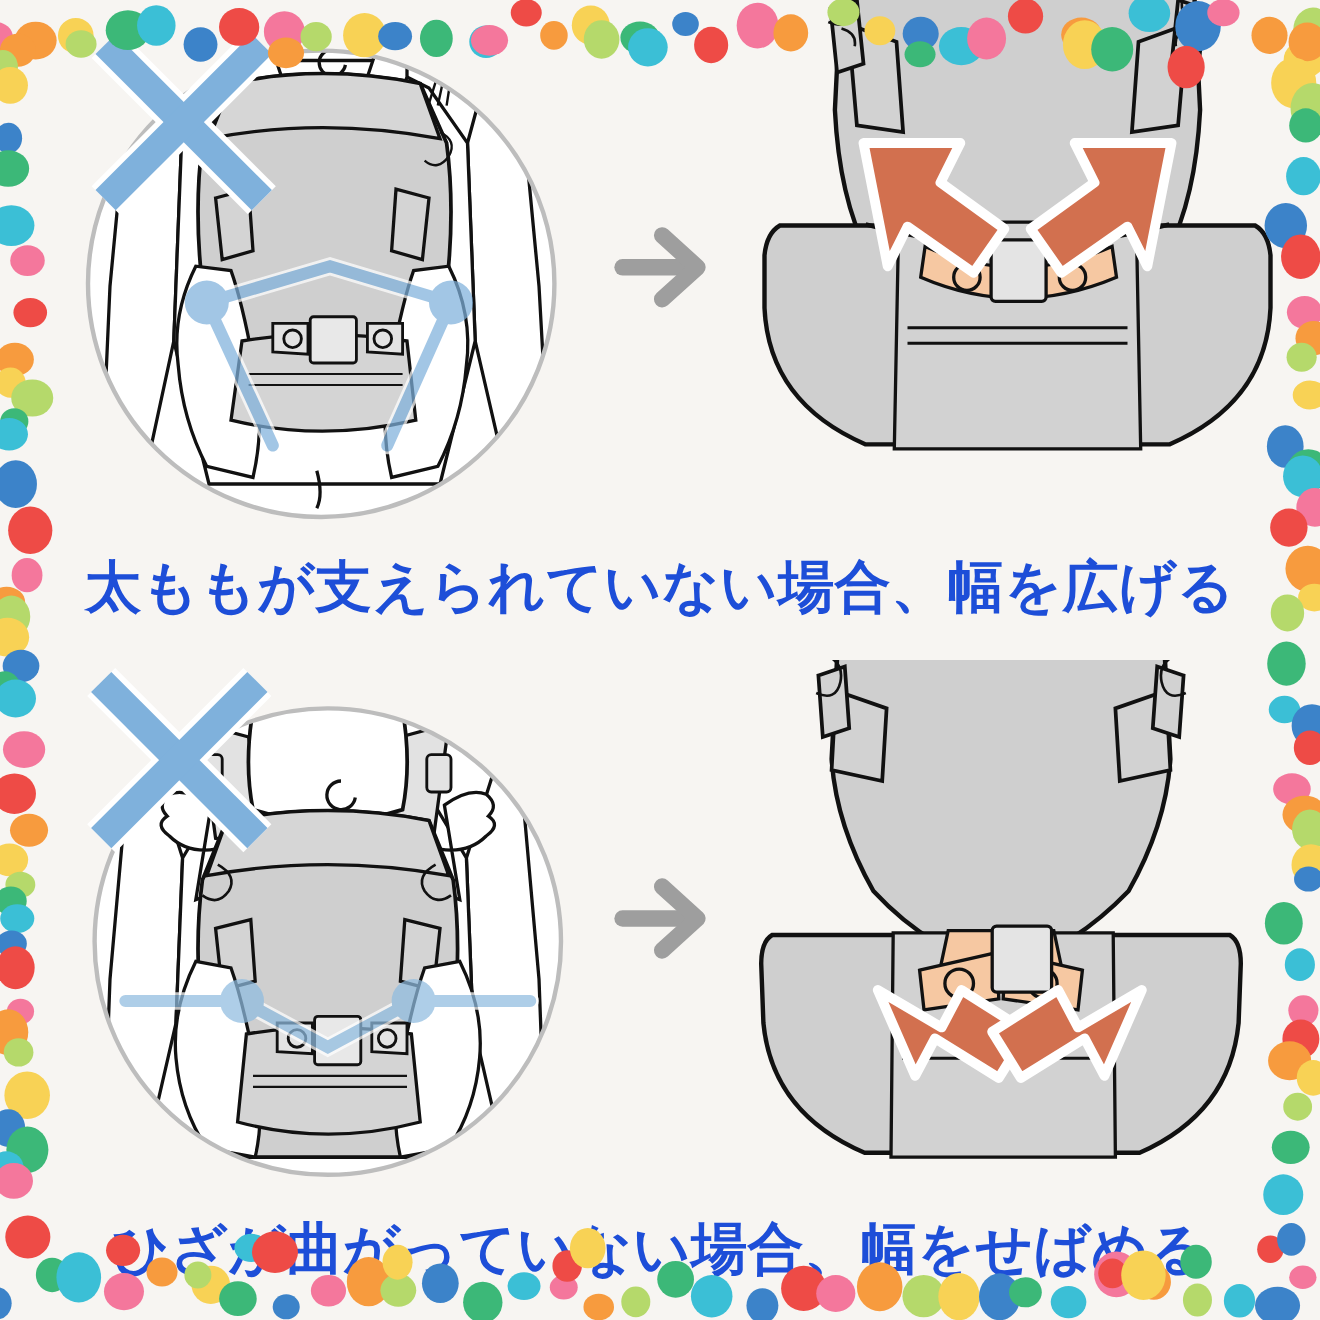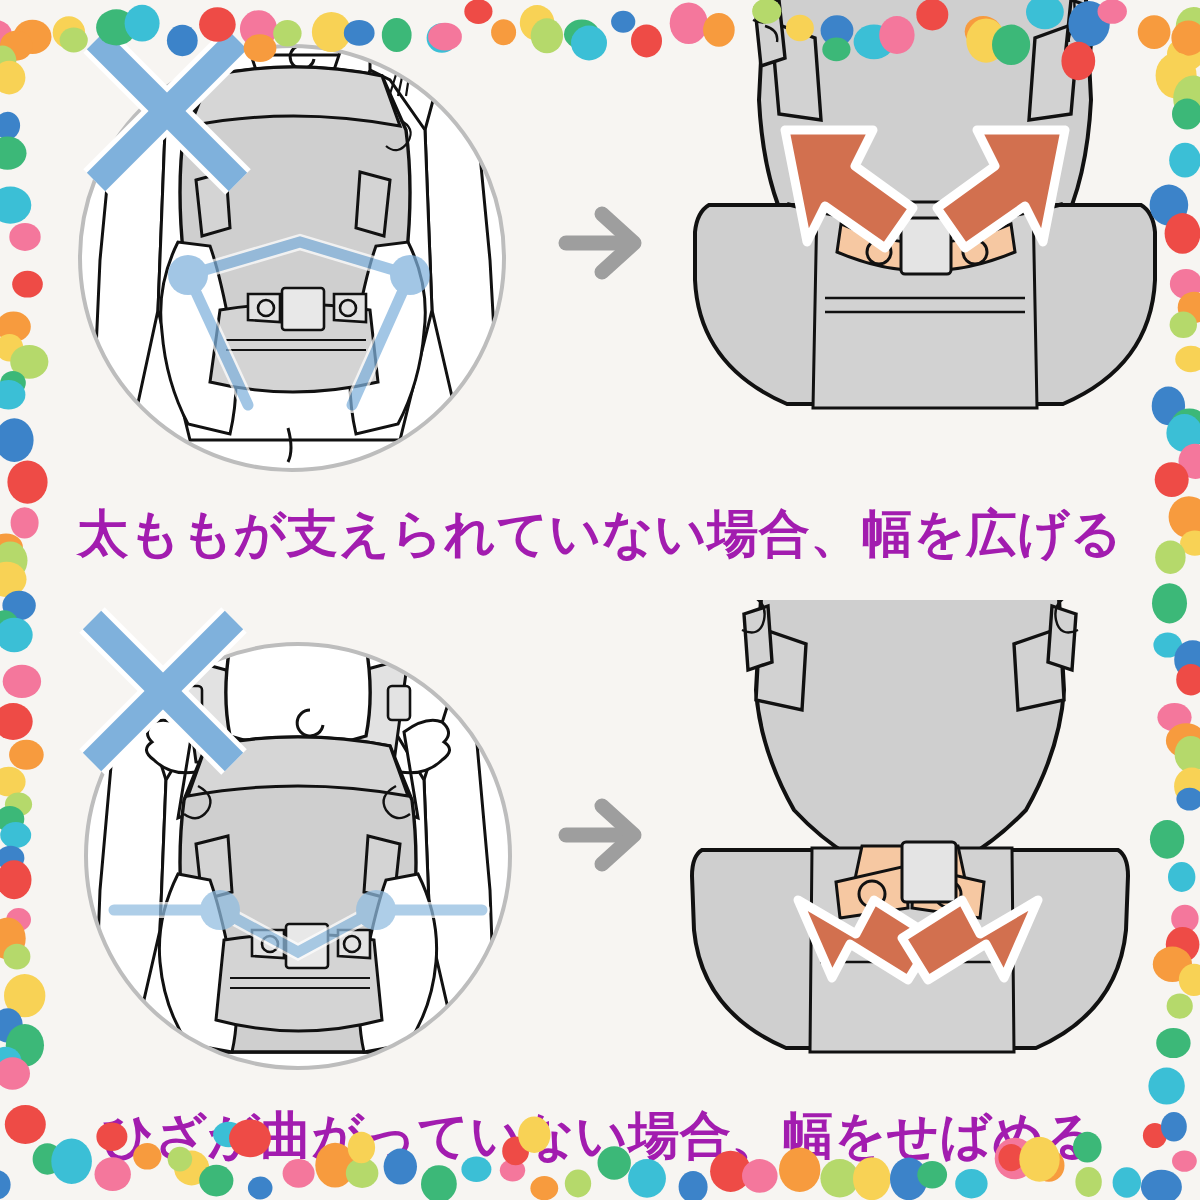--- a/index.html
+++ b/index.html
@@ -43,21 +43,21 @@
     height: 90px;
   }
   .arrow-mid.r1 { left: 548px; top: 198px; }
   .arrow-mid.r2 { left: 548px; top: 790px; }
 
   .caption {
     position: absolute;
     left: 0;
     width: 1200px;
     text-align: center;
-    color: #a21caf;
+    color: #1d4ed8;
     font-weight: 700;
     font-size: 51px;
     letter-spacing: 0.5px;
     white-space: nowrap;
     z-index: 6;
   }
   .caption.c1 { top: 500px; }
   .caption.c2 { top: 1102px; }
 
   svg { display: block; }

